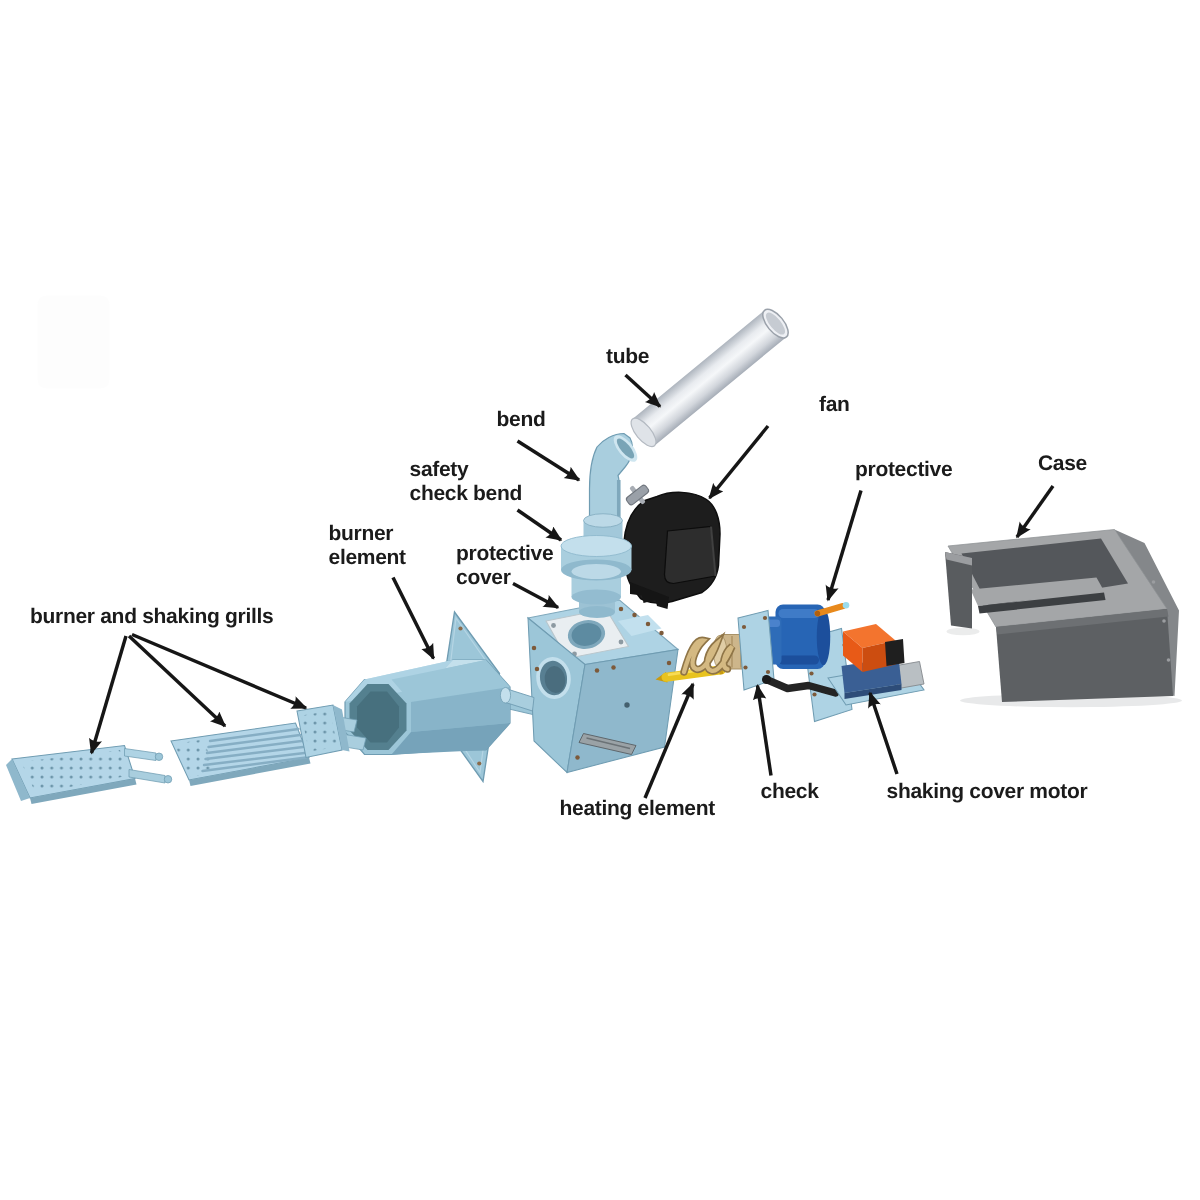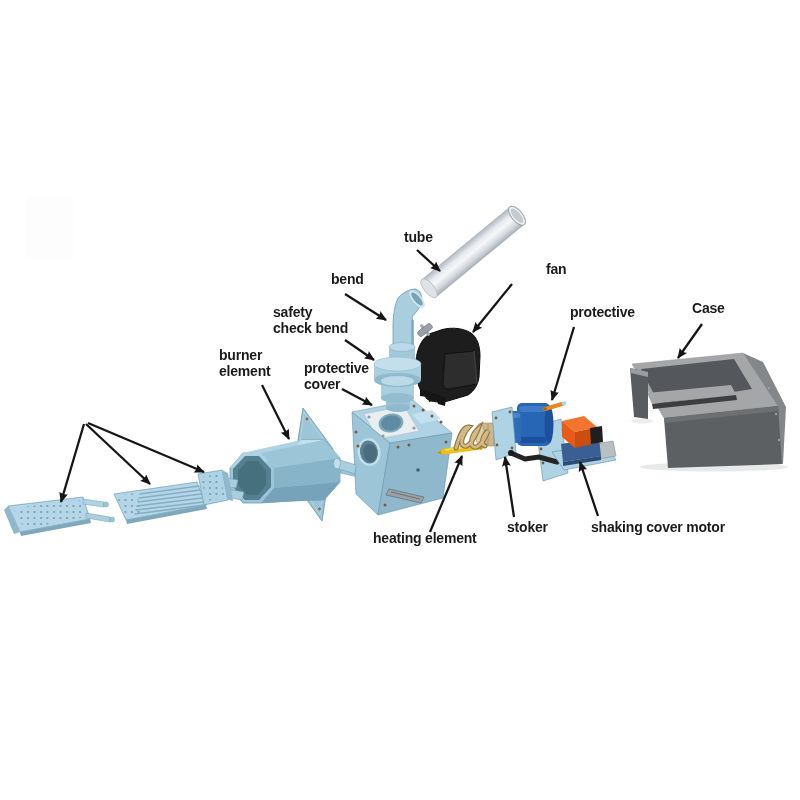--- a/index.html
+++ b/index.html
@@ -295,20 +295,21 @@
   <div class="label" style="left:219px;top:347px">
     <span>burner</span>
     <span>element</span>
   </div>
 
   <div class="label" style="left:304px;top:360px">
     <span>protective</span>
     <span>cover</span>
   </div>
 
+  <div class="label" style="left:20px;top:402px">burner and shaking grills</div>
 
   <div class="label" style="left:373px;top:530px">heating element</div>
 
-  <div class="label" style="left:507px;top:519px">stoker</div>
+  <div class="label" style="left:507px;top:519px">check</div>
 
   <div class="label" style="left:591px;top:519px">shaking cover motor</div>
 
 </div>
 
 </body></html>

